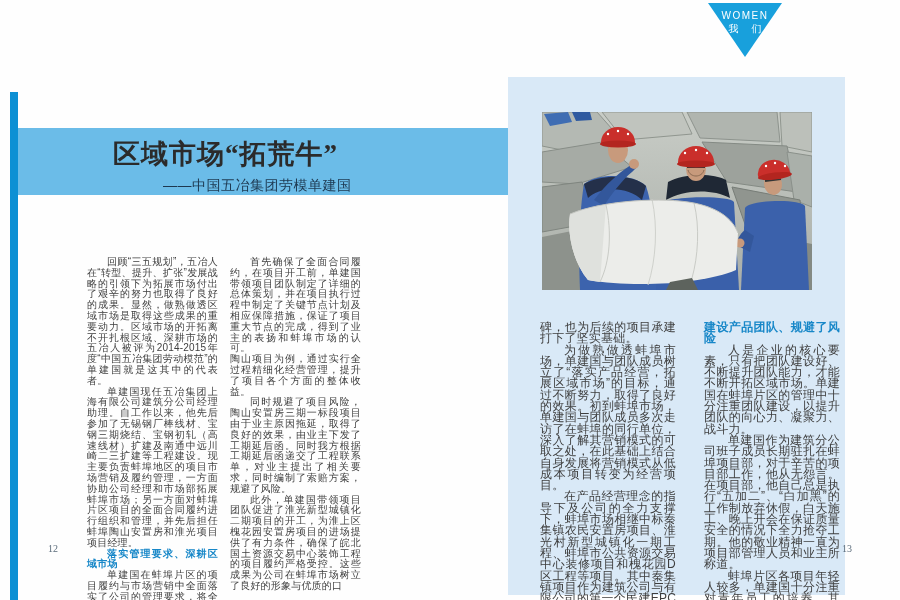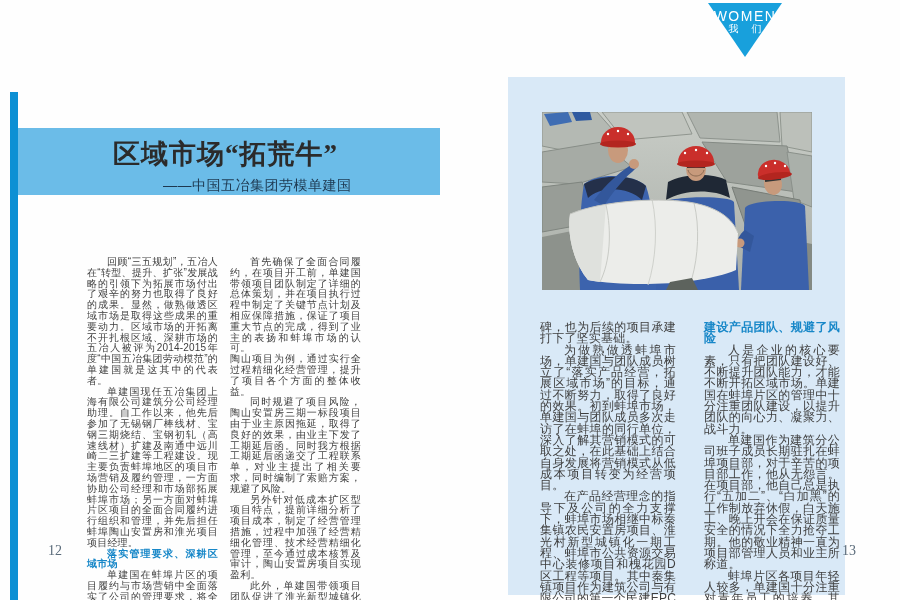--- a/index.html
+++ b/index.html
@@ -7,25 +7,25 @@
          font-family:"Liberation Sans","DejaVu Sans",sans-serif;}
 
   
   .edge-strip{position:absolute;left:10px;top:92px;width:8px;height:508px;background:#0d90d4;}
 
   
   .corner-tab{position:absolute;left:708px;top:3px;width:0;height:0;
               border-left:37px solid transparent;border-right:37px solid transparent;
               border-top:54px solid #18a0dc;}
   .corner-tab-text{position:absolute;left:700px;top:10px;width:90px;text-align:center;color:#ffffff;}
-  .corner-tab-text .en{font-size:14px;letter-spacing:1.5px;line-height:12px;}
+  .corner-tab-text .en{font-size:10px;letter-spacing:1.5px;line-height:12px;}
   .corner-tab-text .zh{font-size:10px;letter-spacing:5px;line-height:14px;margin-left:5px;}
 
   
-  .title-band{position:absolute;left:18px;top:128px;width:422px;height:67px;background:#6bbce8;}
+  .title-band{position:absolute;left:18px;top:128px;width:490px;height:67px;background:#6bbce8;}
   .article-title{position:absolute;left:95px;top:8px;margin:0;
                  font-family:"Liberation Serif","DejaVu Serif",serif;
                  font-size:27px;font-weight:700;color:#2b2b2b;letter-spacing:1px;white-space:nowrap;}
   .article-subtitle{position:absolute;left:145px;top:49px;font-size:14px;color:#1d3850;
                     letter-spacing:0.5px;white-space:nowrap;}
 
   
   .page-panel{position:absolute;left:508px;top:77px;width:337px;height:518px;background:#d9e9f7;}
 
   
@@ -36,21 +36,21 @@
   .col p{margin:0;}
   .col .indent{text-indent:2em;}
   .col .heading{color:#1787c8;font-weight:bold;}
   .col-left{width:131px;top:237px;font-size:10px;line-height:10.8px;letter-spacing:0.2px;margin-top:20px;}
   .col-right{width:136px;top:322px;font-size:12px;line-height:11.3px;letter-spacing:0.2px;}
   #col1{left:87px;}
   #col2{left:230px;}
   #col3{left:540px;}
   #col4{left:704px;}
 
-  .pageno{position:absolute;top:543px;font-size:14px;color:#5a6b7a;
+  .pageno{position:absolute;top:543px;font-size:10px;color:#5a6b7a;
           font-family:"Liberation Serif","DejaVu Serif",serif;}
   #pageno-left{left:48px;}
   #pageno-right{left:842px;}
 </style>
 </head>
 <body>
 
 <div class="sheet">
 
   <div class="edge-strip"></div>
@@ -152,21 +152,20 @@
       <p class="body indent">回顾“三五规划”，五冶人在“转型、提升、扩张”发展战略的引领下为拓展市场付出了艰辛的努力也取得了良好的成果。显然，做熟做透区域市场是取得这些成果的重要动力。区域市场的开拓离不开扎根区域、深耕市场的五冶人被评为2014-2015年度“中国五冶集团劳动模范”的单建国就是这其中的代表者。</p>
       <p class="body indent">单建国现任五冶集团上海有限公司建筑分公司经理助理。自工作以来，他先后参加了无锡钢厂棒线材、宝钢三期烧结、宝钢初轧（高速线材）扩建及南通中远川崎二三扩建等工程建设。现主要负责蚌埠地区的项目市场营销及履约管理，一方面协助公司经理和市场部拓展蚌埠市场；另一方面对蚌埠片区项目的全面合同履约进行组织和管理，并先后担任蚌埠陶山安置房和淮光项目项目经理。</p>
       <p class="heading indent">落实管理要求、深耕区域市场</p>
       <p class="body indent">单建国在蚌埠片区的项目履约与市场营销中全面落实了公司的管理要求，将全过程精细化经营管理及产品经营的理念落到了实处。</p>
       <p class="body indent">单建国在蚌埠片区的项目履约中，深入贯彻、严格执行全过程精细化经营管理的理念，保障了各个项目的全面履约，以</p>
     </div>
   <div id="col2" class="col col-left">
       <p class="body indent">首先确保了全面合同履约，在项目开工前，单建国带领项目团队制定了详细的总体策划，并在项目执行过程中制定了关键节点计划及相应保障措施，保证了项目重大节点的完成，得到了业主的表扬和蚌埠市场的认可。</p>
       <p class="body">陶山项目为例，通过实行全过程精细化经营管理，提升了项目各个方面的整体收益。</p>
       <p class="body indent">同时规避了项目风险，陶山安置房三期一标段项目由于业主原因拖延，取得了良好的效果，由业主下发了工期延后函。同时我方根据工期延后函递交了工程联系单，对业主提出了相关要求，同时编制了索赔方案，规避了风险。</p>
-      <p class="body indent">另外针对低成本扩区型项目特点，提前详细分析了项目成本，制定了经营管理措施，过程中加强了经营精细化管理、技术经营精细化管理，至今通过成本核算及审计，陶山安置房项目实现盈利。</p>
       <p class="body indent">此外，单建国带领项目团队促进了淮光新型城镇化二期项目的开工，为淮上区槐花园安置房项目的进场提供了有力条件，确保了皖北国土资源交易中心装饰工程的项目履约严格受控。这些成果为公司在蚌埠市场树立了良好的形象与优质的口</p>
     </div>
   <div id="col3" class="col col-right">
       <p class="body">碑，也为后续的项目承建打下了坚实基础。</p>
       <p class="body indent">为做熟做透蚌埠市场，单建国与团队成员树立了“落实产品经营，拓展区域市场”的目标，通过不断努力，取得了良好的效果。初到蚌埠市场，单建国与团队成员多次走访了在蚌埠的同行单位，深入了解其营销模式的可取之处，在此基础上结合自身发展将营销模式从低成本项目转变为经营项目。</p>
       <p class="body indent">在产品经营理念的指导下及公司的全力支撑下，蚌埠市场相继中标秦集镇农民安置房项目、淮光村新型城镇化一期工程、蚌埠市公共资源交易中心装修项目和槐花园D区工程等项目。其中秦集镇项目作为建筑公司与有限公司的第一个民建EPC项目，成为公司转型道路上的一次重大突破。截至目前，蚌埠片区承接的项目总建筑面积为86.68万平。</p>
     </div>
   <div id="col4" class="col col-right">
       <p class="heading">建设产品团队、规避了风险</p>
       <p class="body indent">人是企业的核心要素，只有把团队建设好、不断提升团队能力，才能不断开拓区域市场。单建国在蚌埠片区的管理中十分注重团队建设，以提升团队的向心力、凝聚力、战斗力。</p>

